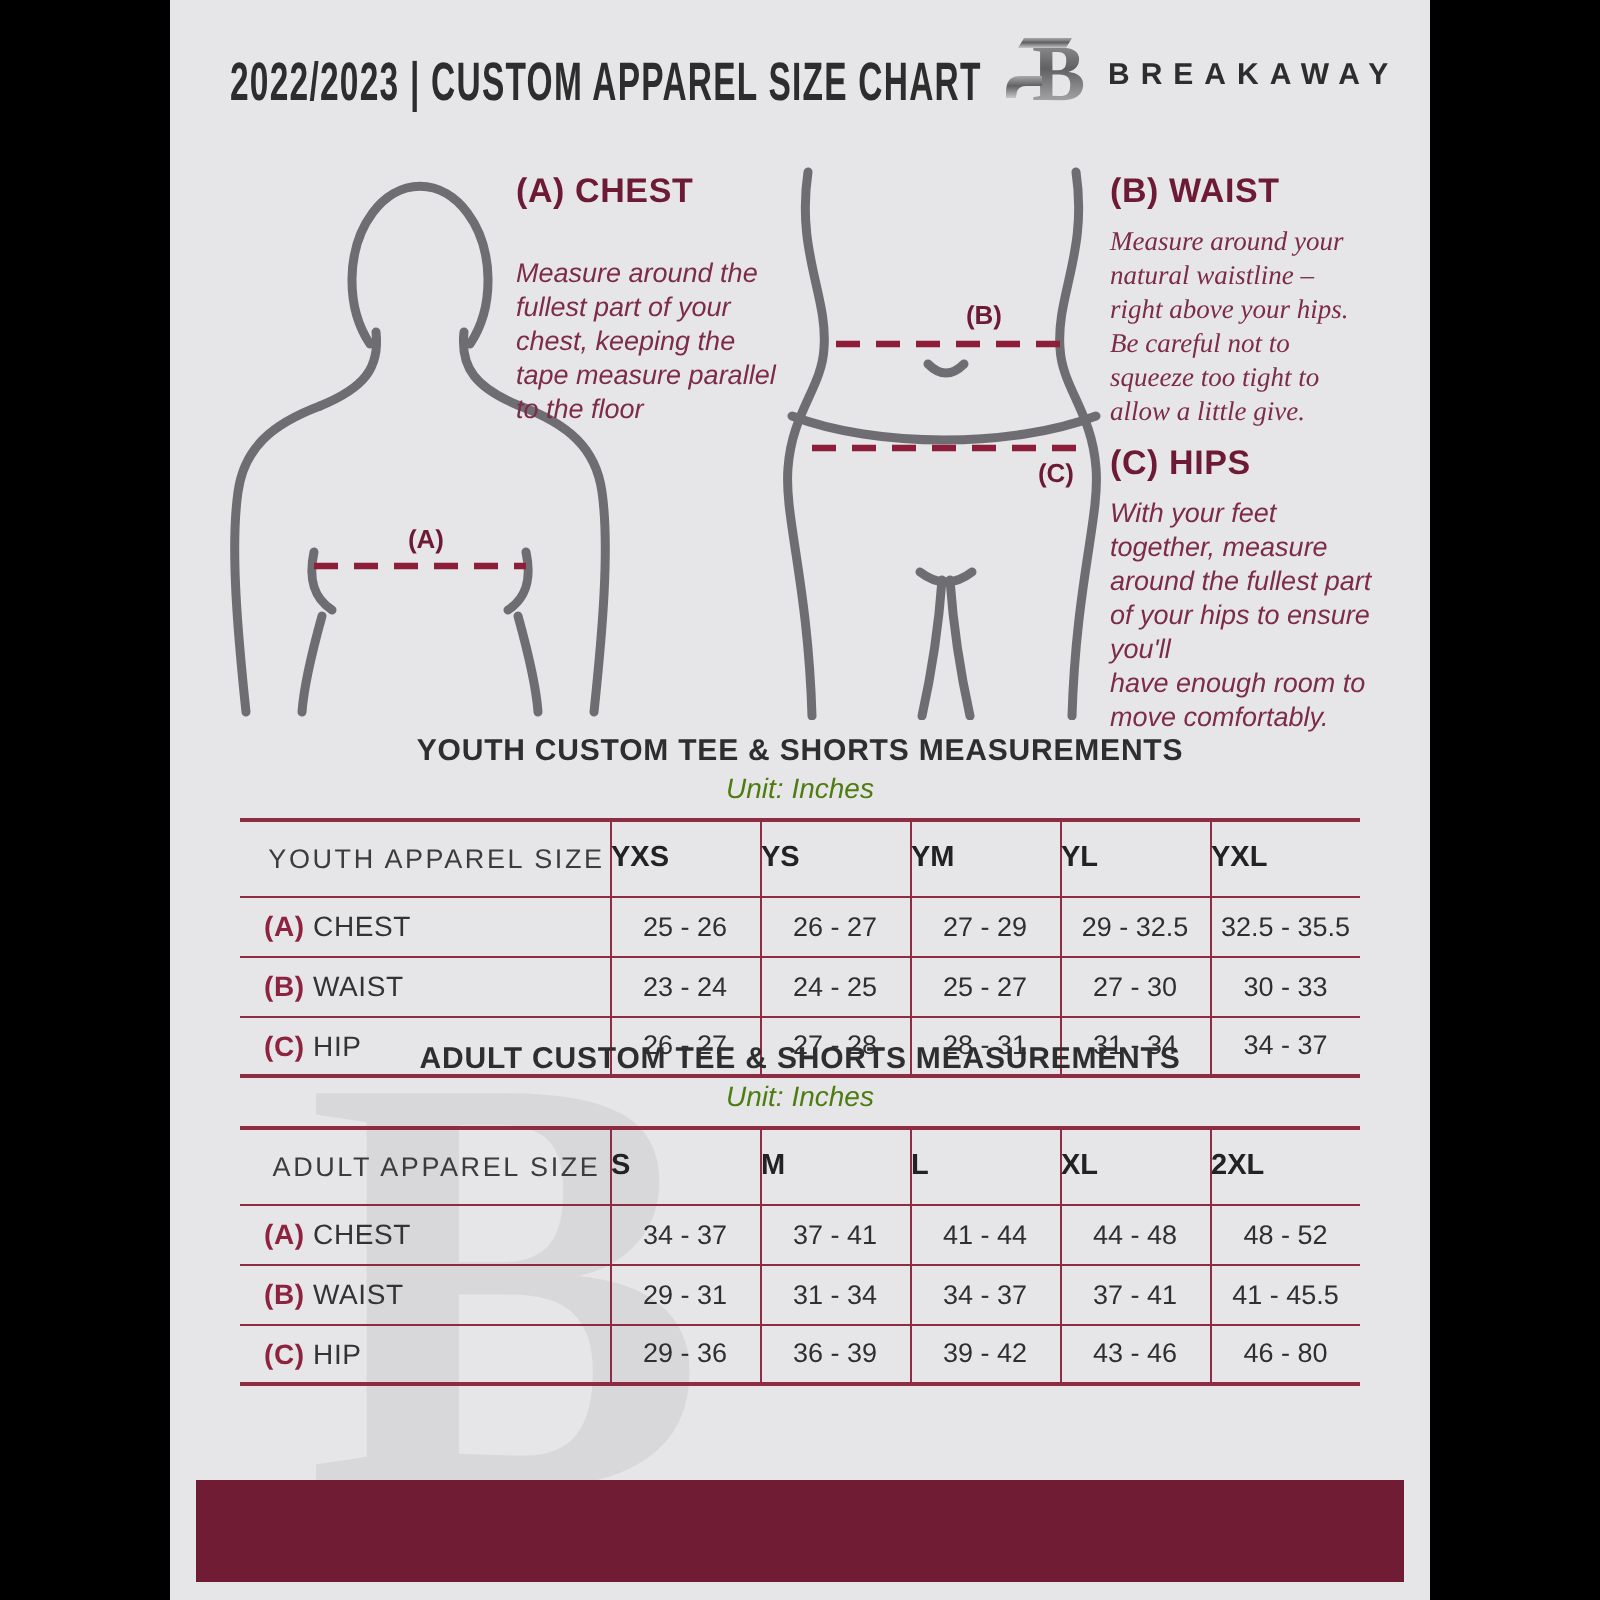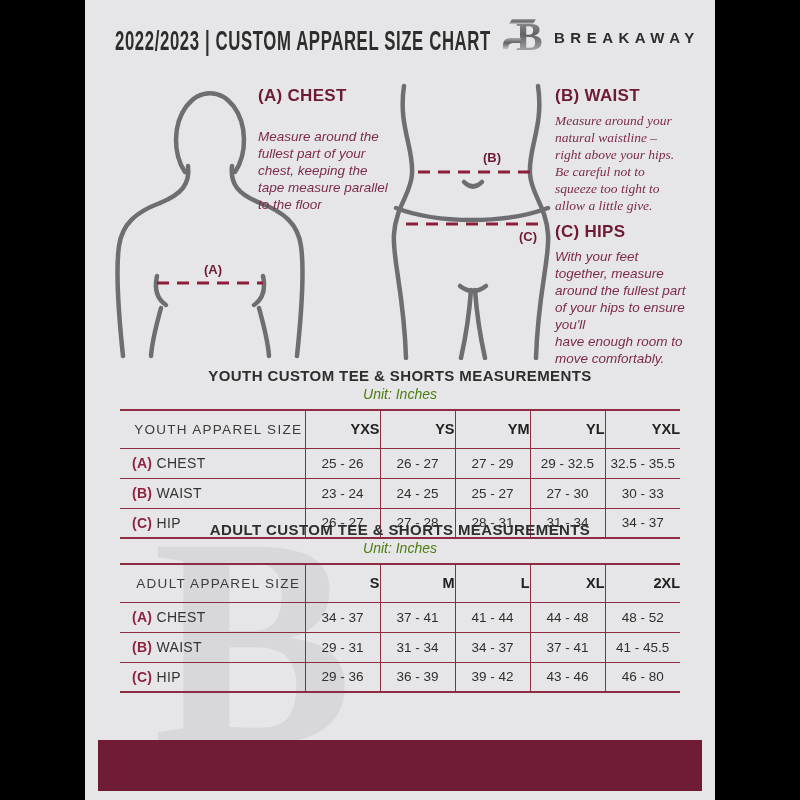--- a/index.html
+++ b/index.html
@@ -52,21 +52,21 @@
   .tsection-title { font-size:15px; font-weight:bold; color:#2e2e2e; letter-spacing:0.4px; }
   .tsection-unit { font-size:14px; font-style:italic; color:#4d7c0f; margin-top:2px; }
   table.sizes { border-collapse:collapse; width:560px; table-layout:fixed; margin-top:7px; background:transparent; }
   table.sizes col.c0 { width:185px; }
   table.sizes col.cn { width:75px; }
   table.sizes th, table.sizes td { border:1.4px solid #8e2c44; background:transparent; }
   table.sizes th:first-child, table.sizes td:first-child { border-left:none; }
   table.sizes th:last-child, table.sizes td:last-child { border-right:none; }
   table.sizes thead th {
     border-top:2.2px solid #8e2c44; height:38px;
-    font-size:14.5px; font-weight:bold; color:#222; text-align:right;
+    font-size:14.5px; font-weight:bold; color:#222; text-align:left;
   }
   table.sizes thead th.size-col {
     text-align:center; padding-left:12px;
     font-weight:normal; font-size:13.5px; letter-spacing:1.3px; color:#3c3c3c;
   }
   table.sizes tbody td { height:30px; text-align:center; font-size:13.5px; color:#2f2f2f; }
   table.sizes tbody tr:last-child td { border-bottom:2.2px solid #8e2c44; }
   table.sizes td.rowlabel { text-align:left; padding-left:12px; font-size:14px; letter-spacing:0.3px; color:#333; }
   table.sizes td.rowlabel .pfx { color:#8e2340; font-weight:bold; }
   

